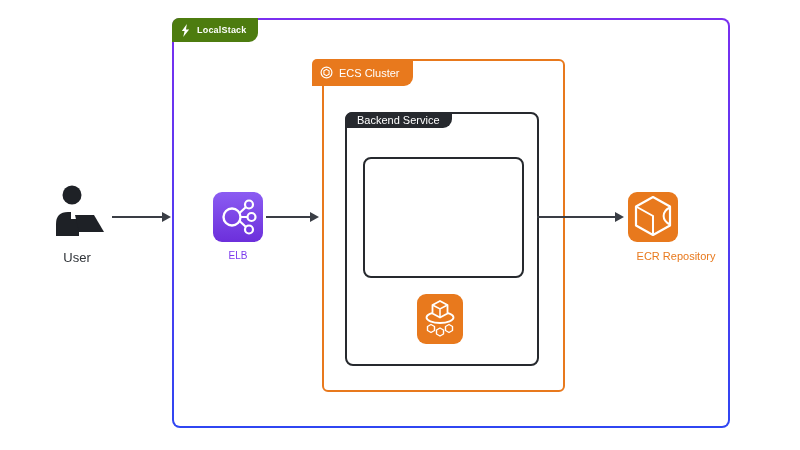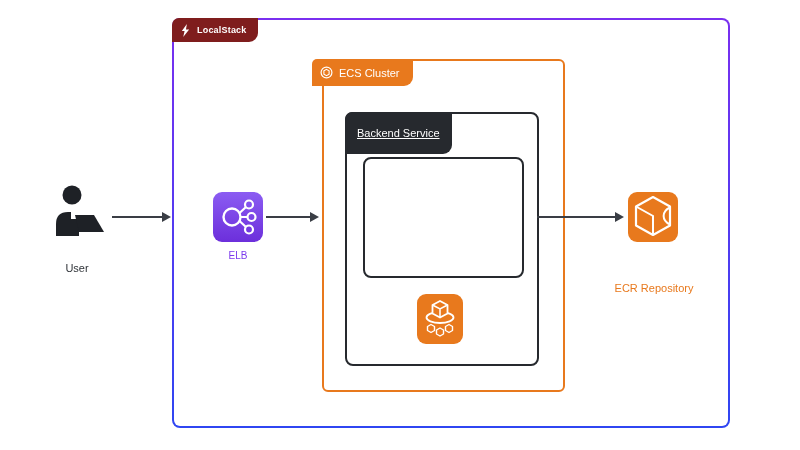--- a/index.html
+++ b/index.html
@@ -16,44 +16,44 @@
   .ecs-box { position:absolute; left:322px; top:59px; width:239px; height:329px;
              border:2px solid #E8791D; border-radius:6px; background:#ffffff; }
   .bs-box  { position:absolute; left:345px; top:112px; width:190px; height:250px;
              border:2px solid #26292E; border-radius:8px; background:#ffffff; }
   .td-box  { position:absolute; left:363px; top:157px; width:157px; height:117px;
              border:2px solid #26292E; border-radius:8px; background:#ffffff; }
 
   .badge { position:absolute; display:flex; align-items:center; gap:6px;
            color:#ffffff; z-index:5; box-sizing:border-box; }
   .ls-badge  { left:172px; top:18px; height:24px; padding:0 11px 0 8px;
-               background:#7f1d1d; border-radius:7px 0 9px 0;
+               background:#4d7c0f; border-radius:7px 0 9px 0;
                font-size:9px; font-weight:bold; letter-spacing:.2px; }
   .ecs-badge { left:312px; top:59px; height:27px; padding:0 13px 0 8px;
                background:#E8791D; border-radius:5px 0 9px 0; font-size:11px; }
-  .bs-badge  { left:345px; top:112px; height:42px; padding:0 12px;
-               background:#26292E; border-radius:7px 0 9px 0; font-size:11px;text-decoration:underline; }
+  .bs-badge  { left:345px; top:112px; height:16px; padding:0 12px;
+               background:#26292E; border-radius:7px 0 9px 0; font-size:11px; }
   .td-badge  { left:363px; top:157px; height:26px; padding:0 12px;
                background:#26292E; border-radius:7px 0 9px 0; font-size:11px; }
 
   .tile { position:absolute; display:flex; align-items:center; justify-content:center;
           border-radius:9px; z-index:4; }
   .node-tile { left:417px; top:186px; width:50px; height:50px; background:#4AA44C; }
   .ecs-tile  { left:417px; top:294px; width:46px; height:50px; background:#E8791D; }
   .elb-tile  { left:213px; top:192px; width:50px; height:50px;
                background:linear-gradient(180deg,#8B5CF2,#6C2FDB); }
   .ecr-tile  { left:628px; top:192px; width:50px; height:50px; background:#E8791D; }
 
   .user-figure { position:absolute; left:50px; top:184px; width:56px; height:56px; z-index:4; }
 
   .label { position:absolute; text-align:center; z-index:4; }
   .node-label { left:363px; top:247px; width:157px; color:#4AA44C; font-size:10.5px; }
-  .user-label { left:37px;  top:262px; width:80px;  color:#2F3338; font-size:11px; }
+  .user-label { left:37px;  top:250px; width:80px;  color:#2F3338; font-size:13px; }
   .elb-label  { left:198px; top:250px; width:80px;  color:#7C3AED; font-size:10px; }
-  .ecr-label  { left:604px; top:250px; width:100px; color:#E8791D; font-size:11px;margin-top:32px; }
+  .ecr-label  { left:626px; top:250px; width:100px; color:#E8791D; font-size:11px; }
 
   .arrow { position:absolute; height:2px; background:#3A3E45; z-index:3; }
   .arrow::after { content:""; position:absolute; right:-8px; top:-4px; width:0; height:0;
                   border-left:9px solid #3A3E45; border-top:5px solid transparent;
                   border-bottom:5px solid transparent; }
   .arrow-1 { left:112px; top:216px; width:51px; }
   .arrow-2 { left:266px; top:216px; width:45px; }
   .arrow-3 { left:537px; top:216px; width:79px; }
 </style>
 </head>

